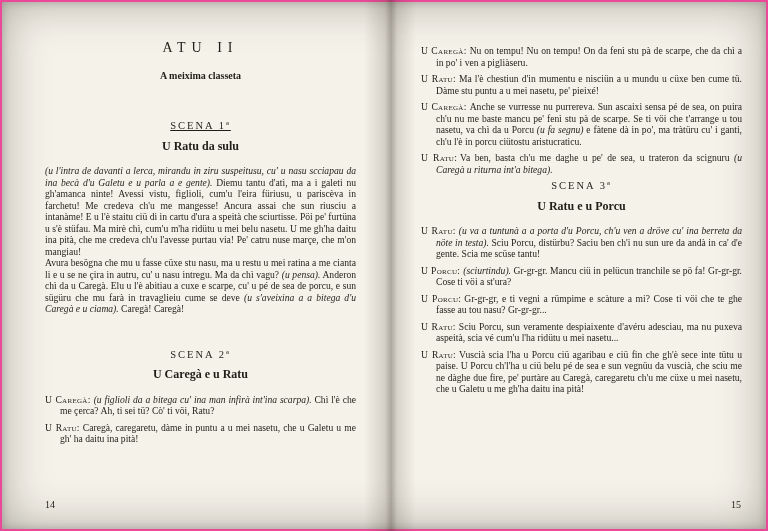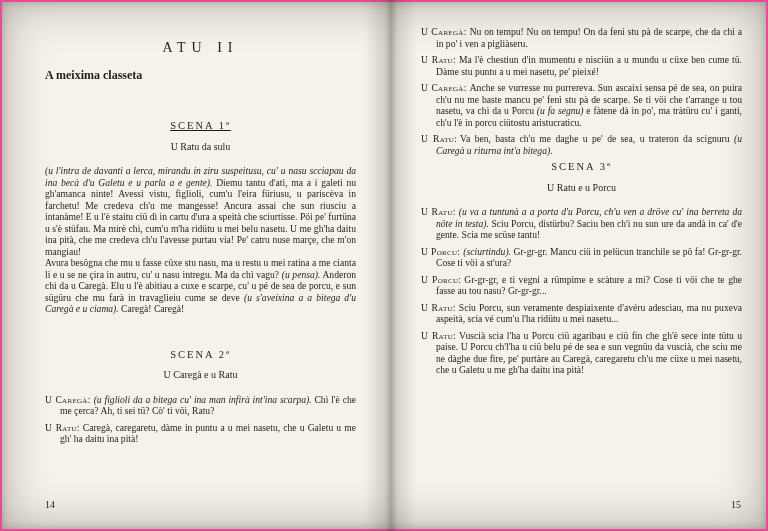--- a/index.html
+++ b/index.html
@@ -15,26 +15,26 @@
   }
   .gutter {
     position:absolute; left:364px; top:0; width:52px; height:531px;
     background:linear-gradient(90deg,
       rgba(80,70,55,0) 0%, rgba(80,70,55,0.20) 40%,
       rgba(55,47,36,0.38) 52%, rgba(80,70,55,0.18) 64%, rgba(80,70,55,0) 100%);
     pointer-events:none;
   }
   .col { position:absolute; font-size:9.6px; line-height:11.5px; }
   .col-left  { left:45px;  top:42px; width:311px; }
-  .col-right { left:421px; top:26px; width:321px; }
+  .col-right { left:421px; top:45px; width:321px; }
 
   .act-title { text-align:center; font-size:14px; letter-spacing:6px; margin:0; }
-  .act-sub   { font-weight:bold; font-size:12px; margin-top:16px; }
+  .act-sub   { text-align:center; font-weight:bold; font-size:10px; margin-top:16px; }
   .scene-head{ text-align:center; font-size:10.5px; letter-spacing:2px; }
-  .scene-sub { text-align:center; font-weight:normal; font-size:10px; margin-top:9px; }
+  .scene-sub { text-align:center; font-weight:bold; font-size:12px; margin-top:9px; }
   .mt-scene1 { margin-top:39px;text-decoration:underline; }
   .mt-scene2 { margin-top:34px; }
   .mt-scene3 { }
 
   p.body-par { margin:0; text-align:justify; }
   p.first    { margin-top:13px; }
   .italic    { font-style:italic; }
 
   .dlg {
     margin:0 0 5px 0; text-align:justify;

